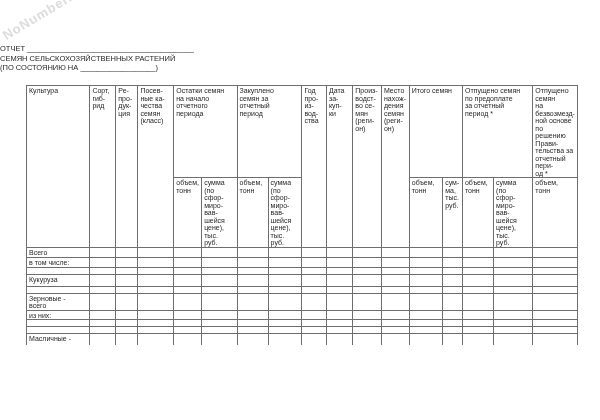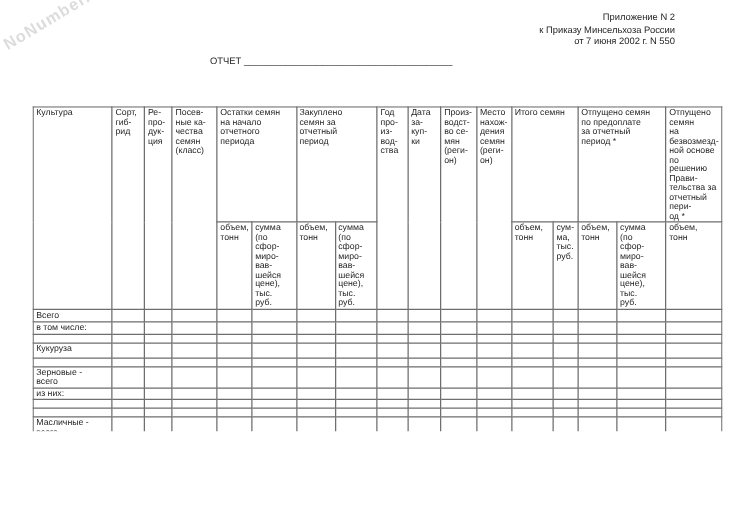--- a/index.html
+++ b/index.html
@@ -30,21 +30,21 @@
     right: 60px;
     text-align: right;
     font-size: 7.5px;
     line-height: 9.5px;
   }
   .title-block {
     position: absolute;
     top: 44px;
     left: 0;
     width: 530px;
-    text-align: center;
+    text-align: left;
     font-size: 7.5px;
     line-height: 9.5px;
   }
   .title-block .blank { letter-spacing: 0; }
   .table-clip {
     position: absolute;
     left: 26px;
     top: 85px;
     width: 552px;
     height: 260px;
@@ -73,28 +73,25 @@
   tr.h16 { height: 16px; }
   tr.h9  { height: 9px;  }
 </style>
 </head>
 <body>
 
 <div class="page">
 
   <div class="watermark">NoNumber.ru</div>
 
-  <div class="annex">
-    <div>Приложение N 2</div>
-    <div>к Приказу Минсельхоза России</div>
-    <div>от 7 июня 2002 г. N 550</div>
-  </div>
 
   <div class="title-block">
     <div><span>ОТЧЕТ</span> <span class="blank">________________________________________</span></div>
+    <div>СЕМЯН СЕЛЬСКОХОЗЯЙСТВЕННЫХ РАСТЕНИЙ</div>
+    <div><span>(ПО СОСТОЯНИЮ НА</span> <span class="blank">__________________</span><span>)</span></div>
   </div>
 
   <div class="table-clip">
     <table class="report">
       <colgroup>
         <col style="width:69px">
           <col style="width:27px">
           <col style="width:23px">
           <col style="width:38px">
         <col style="width:28px">

